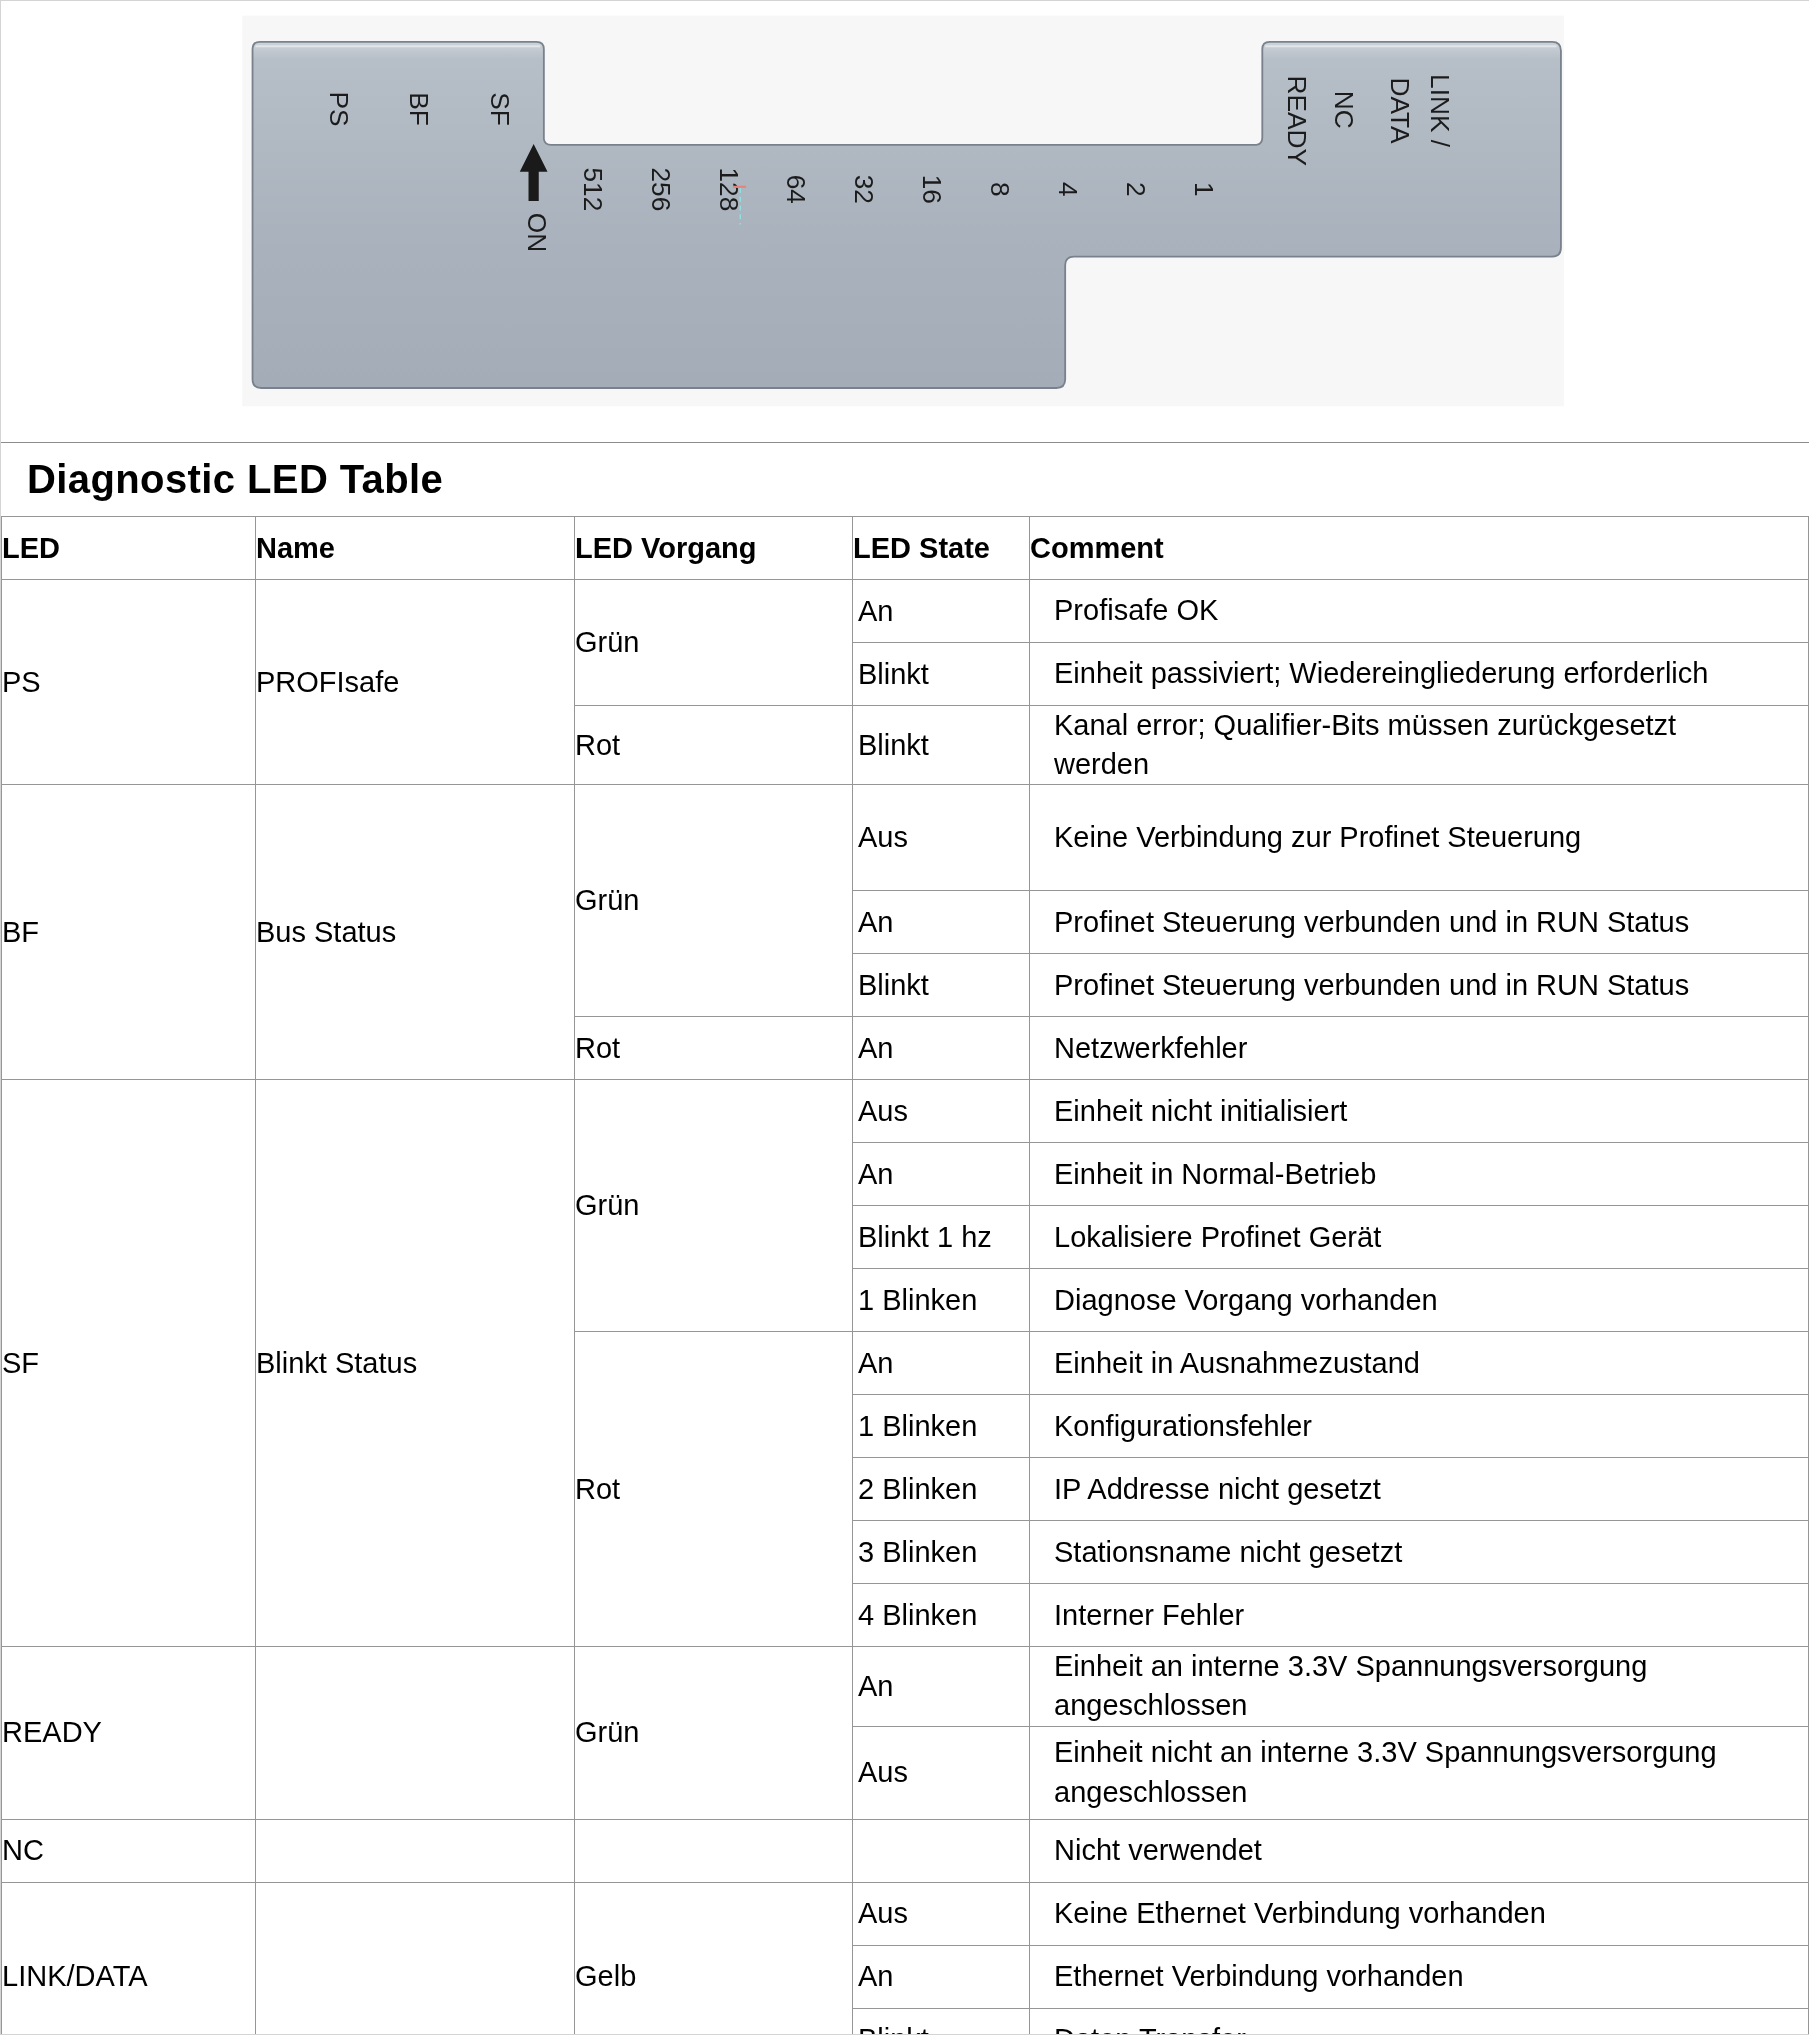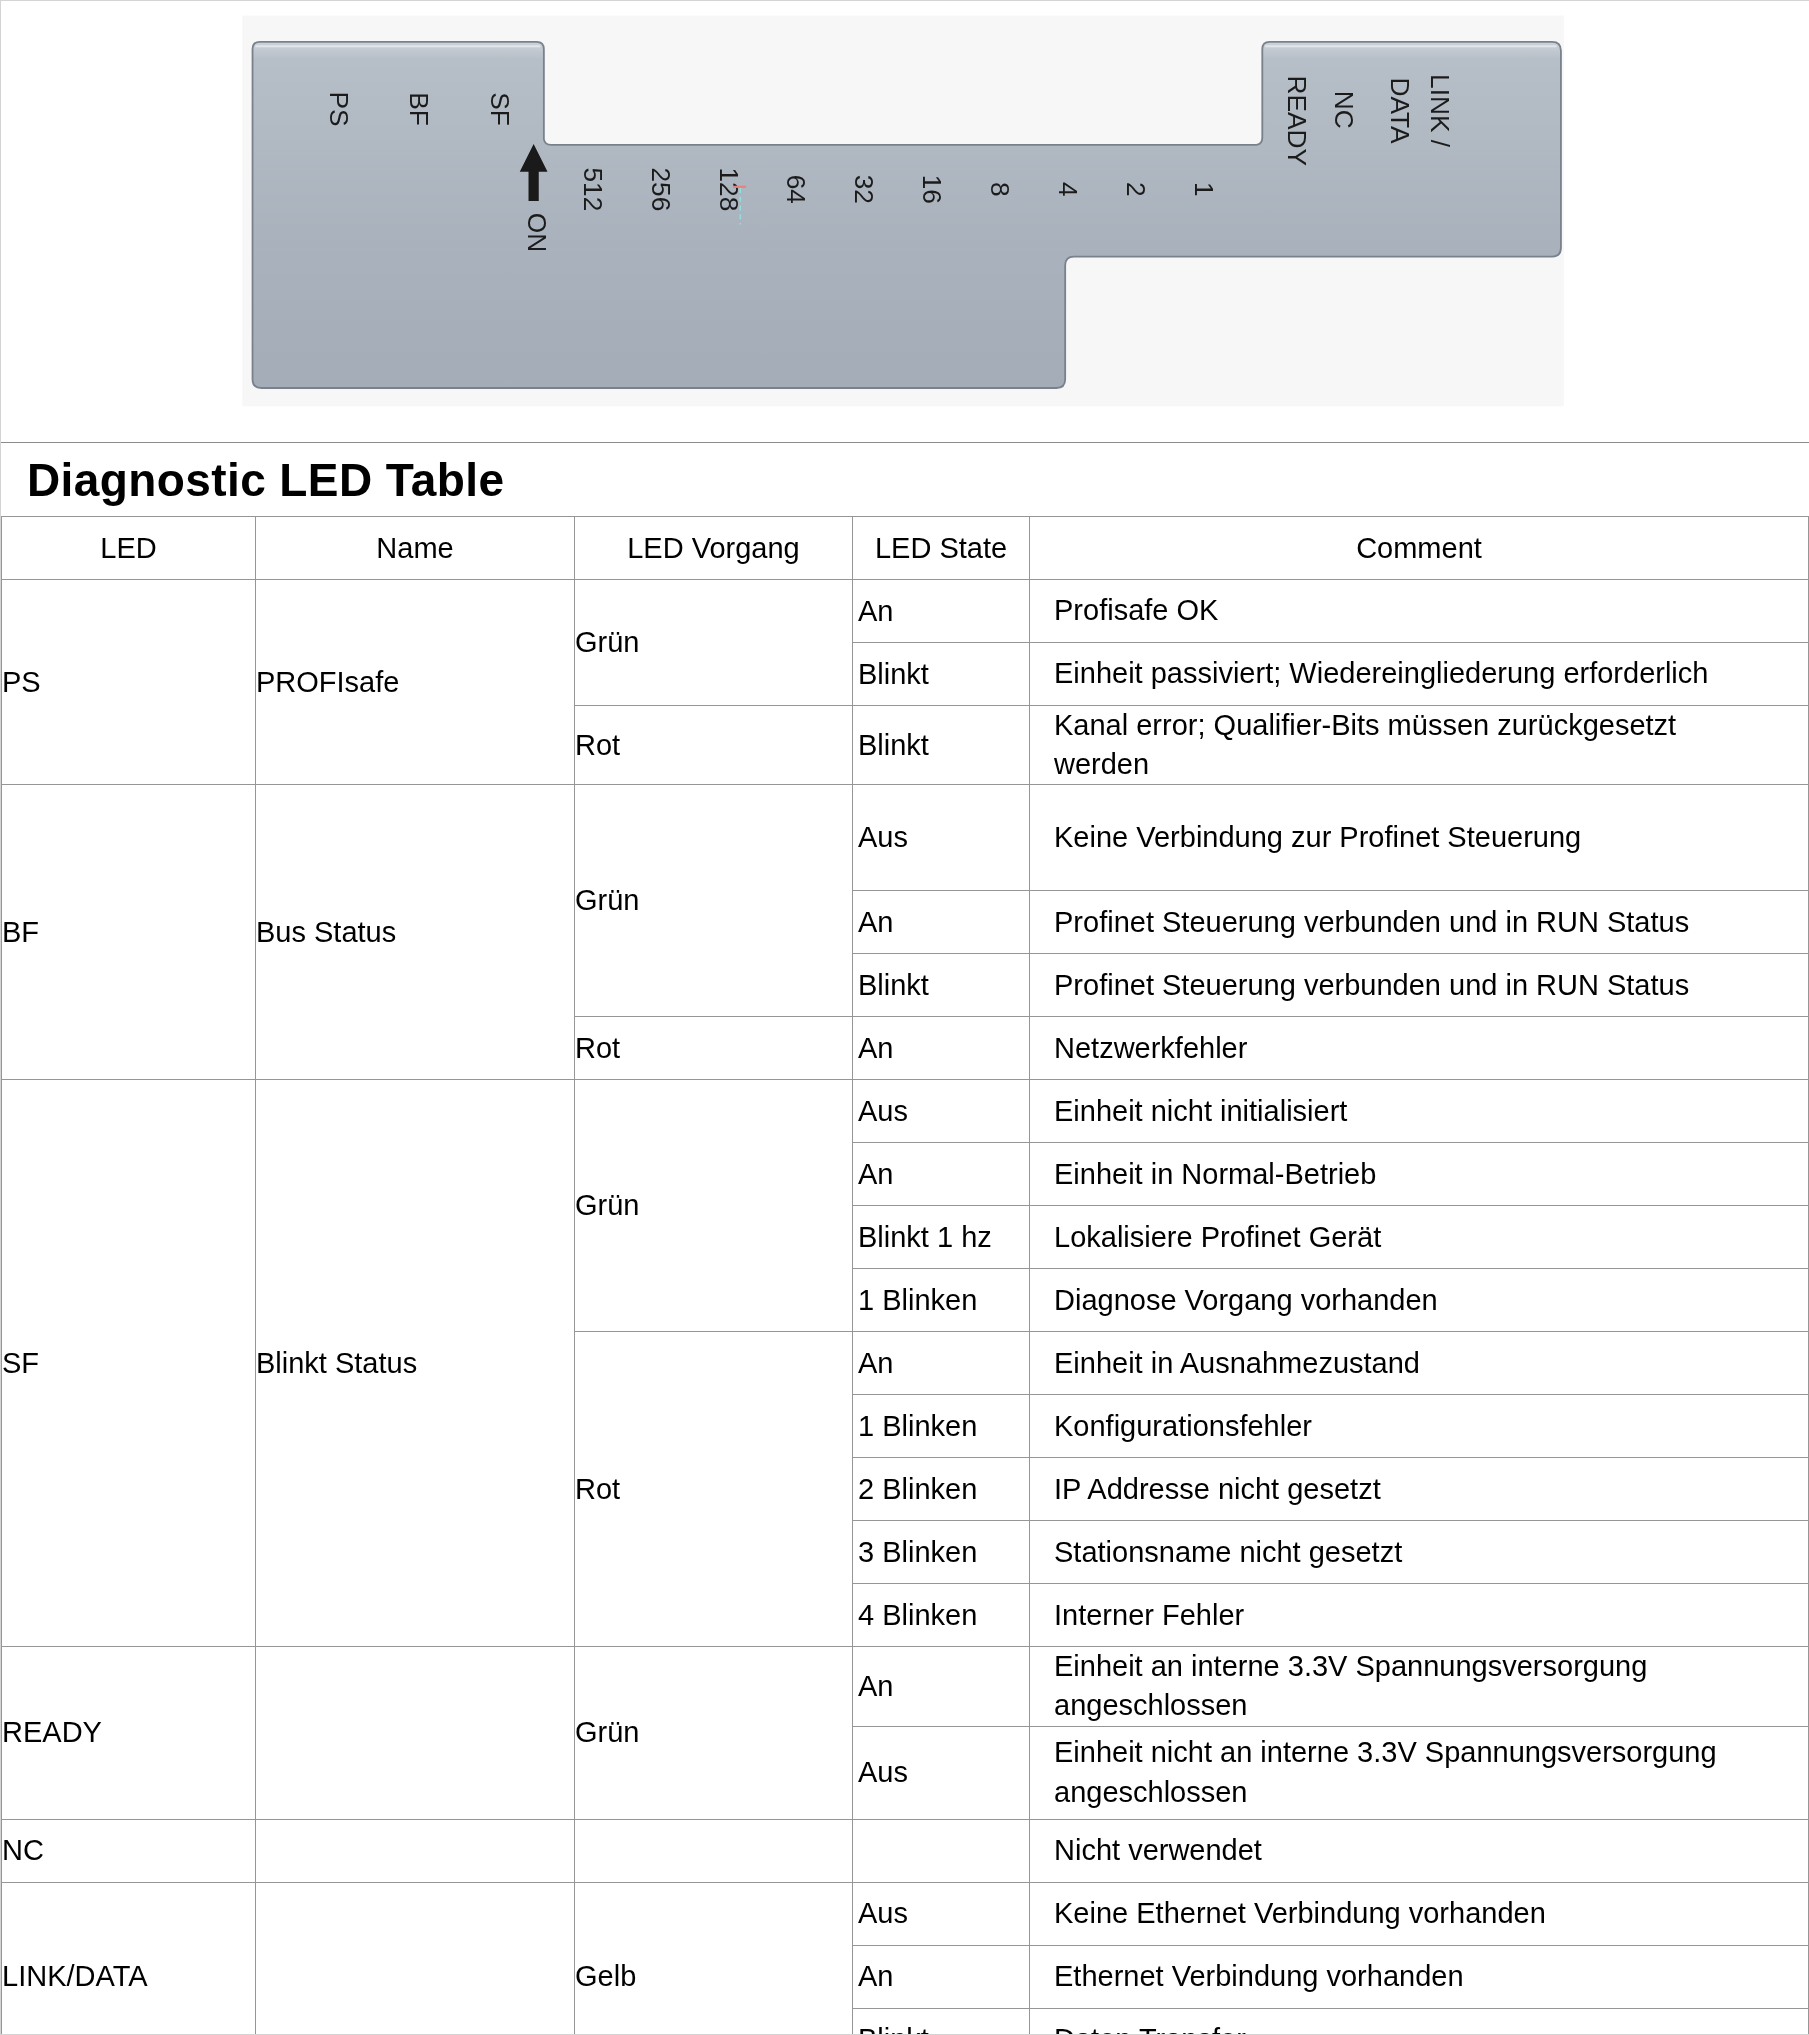--- a/index.html
+++ b/index.html
@@ -19,37 +19,37 @@
     font-family:"Liberation Sans",sans-serif;
     font-size:36px;
     fill:#1b1b1b;
   }
   
   .title-bar{
     height:73px;
     border-top:1.5px solid #8c8c8c;
     display:flex;align-items:center;
     padding-left:26px;
-    font-size:46px;font-weight:bold;
+    font-size:40px;font-weight:bold;
     letter-spacing:0.4px;
   }
   
   table.led-table{
     width:1808px;
     border-collapse:collapse;
     table-layout:fixed;
   }
   .led-table th,.led-table td{
     border:1.5px solid #969696;
     font-size:29px;
     vertical-align:middle;
     padding:0;
     overflow:hidden;
   }
-  .led-table th{font-weight:normal;text-align:center;}
+  .led-table th{font-weight:bold;text-align:left;}
   td.c-led,td.c-name,td.c-colour{text-align:left;}
   td.c-state{text-align:left;padding-left:5px;}
   td.c-comment{text-align:left;padding-left:24px;padding-right:33px;line-height:1.35;}
   tr.rh{height:63px;}
   tr.rh-tall{height:106px;}
   tr.rh-med{height:93px;}
 </style>
 </head>
 <body>
 

